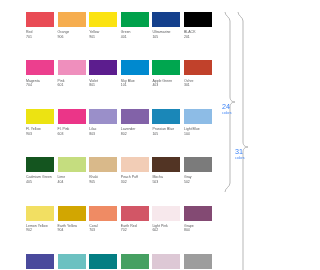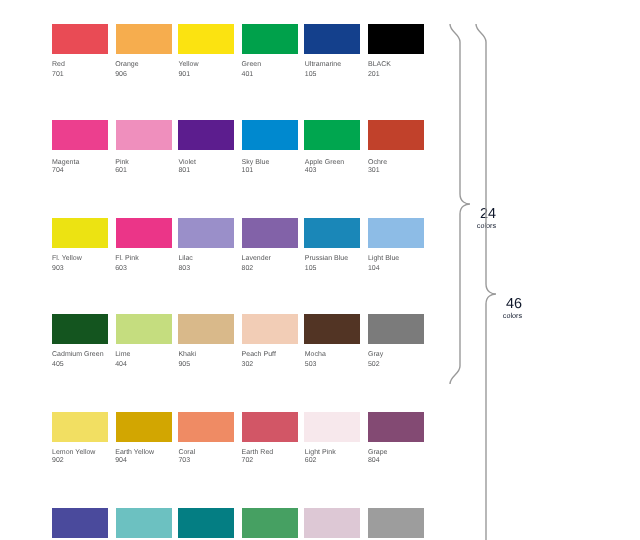--- a/index.html
+++ b/index.html
@@ -69,22 +69,22 @@
   .bracket {
     position: absolute;
   }
 
   .bracket-svg {
     display: block;
   }
 
   .bracket-caption {
     position: absolute;
-    text-align: right;
-    color: #0f172a;
+    text-align: left;
+    color: #3b82f6;
     white-space: nowrap;
   }
 
   .bracket-count {
     font-size: 7.2px;
     line-height: 8px;
     font-weight: 400;
   }
 
   .bracket-unit {
@@ -311,17 +311,17 @@
     <div class="bracket-count">24</div>
     <div class="bracket-unit">colors</div>
   </div>
 
   <div class="bracket" id="bracket-36">
     <svg class="bracket-svg" width="12" height="272" viewBox="0 0 12 272">
       <path d="M1 1 C1 5 6 6 6 10 L6 131 C6 135 9 136 11 136 C9 136 6 137 6 141 L6 262 C6 266 1 267 1 271" fill="none" stroke="#9a9a9a" stroke-width="0.7"></path>
     </svg>
   </div>
   <div class="bracket-caption" id="bracket-36-caption">
-    <div class="bracket-count">46</div>
+    <div class="bracket-count">31</div>
     <div class="bracket-unit">colors</div>
   </div>
 
 </div>
 
 </body></html>

